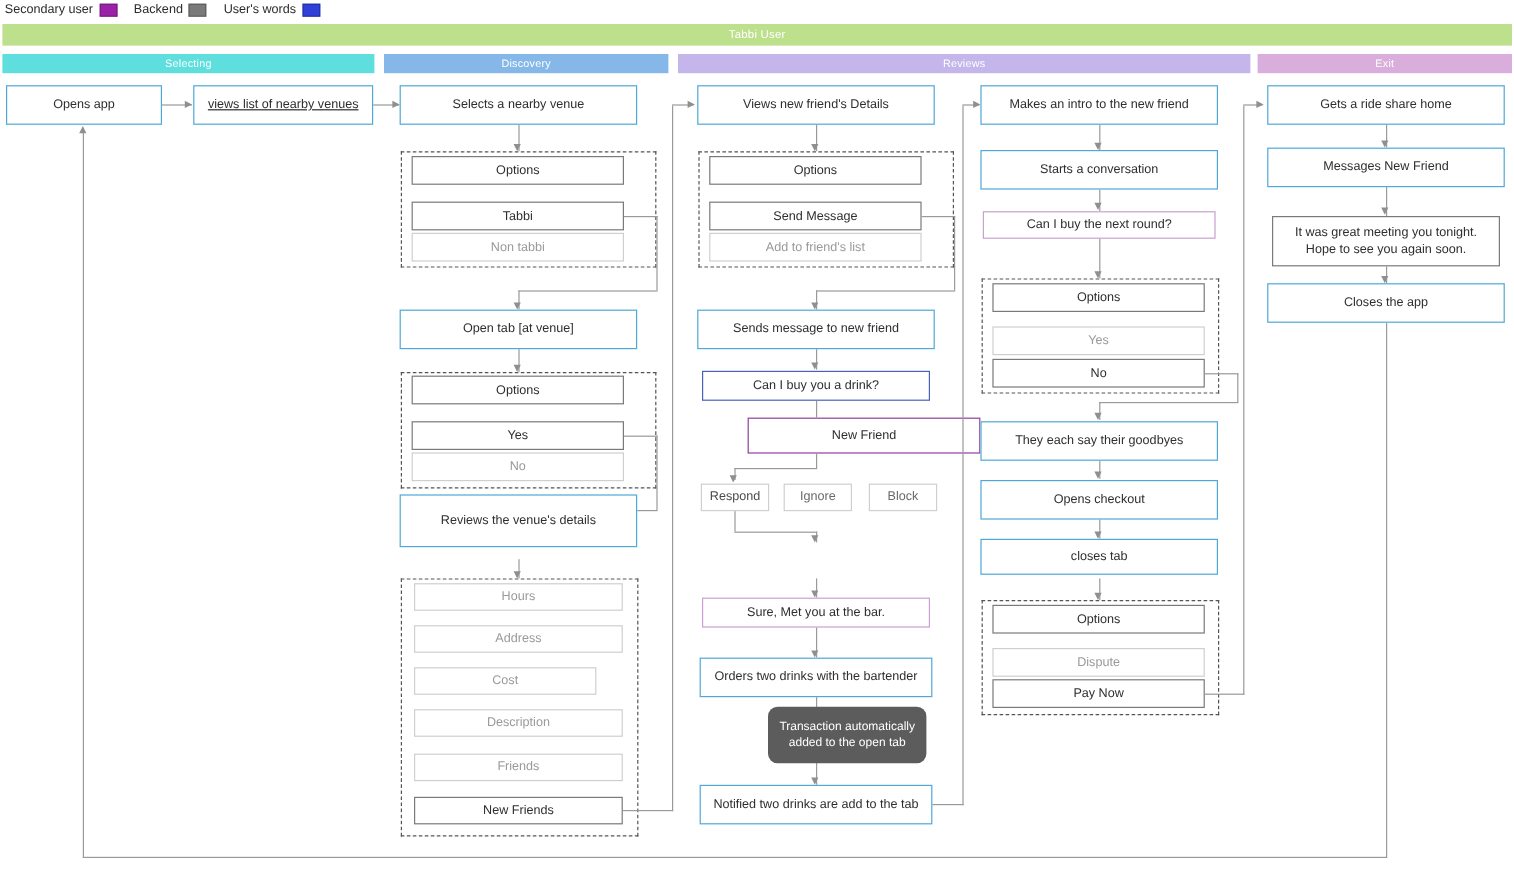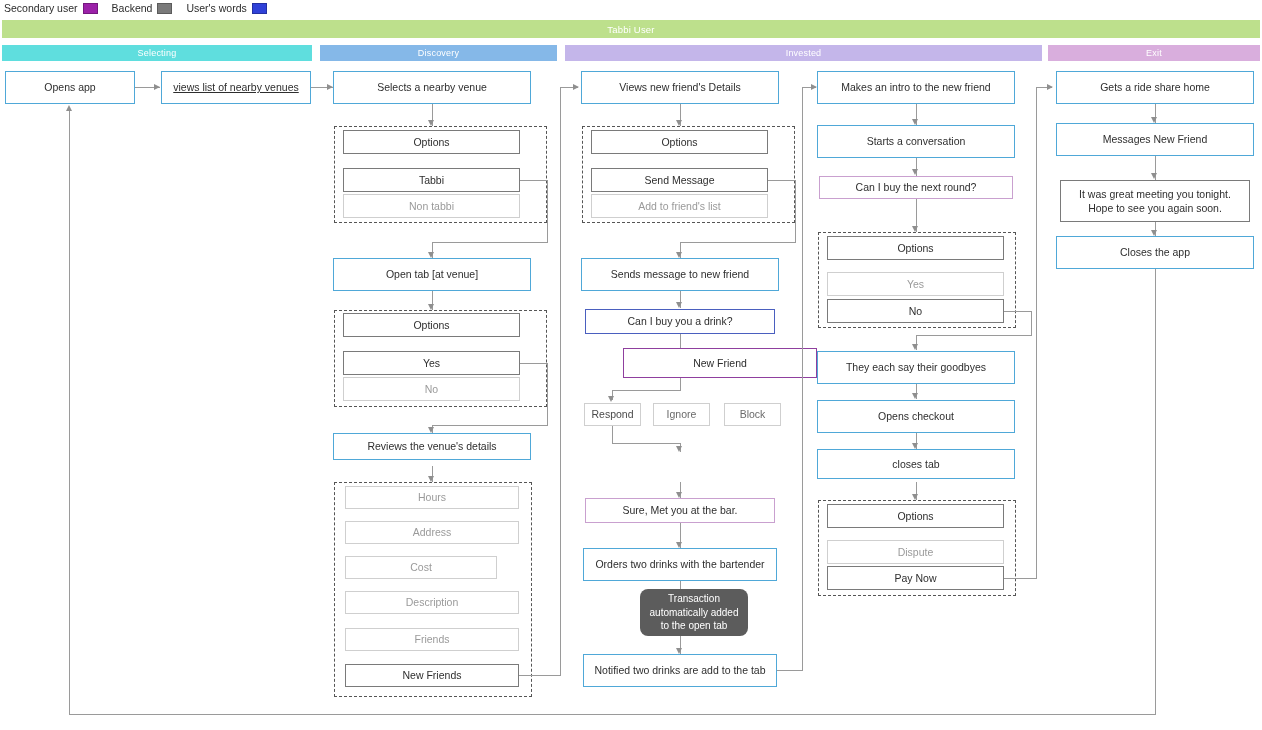--- a/index.html
+++ b/index.html
@@ -125,21 +125,21 @@
     <div class="legend-item">
       <span>User's words</span>
       <span class="legend-swatch" style="background:#2f41d8"></span>
     </div>
   </div>
 
   <div class="band band-top" style="left:2px; top:20px; width:1258px; background:#bde08c;">Tabbi User</div>
 
   <div class="band" style="left:2px; top:45px; width:310px; background:#5fdede;">Selecting</div>
   <div class="band" style="left:320px; top:45px; width:237px; background:#85b8e8;">Discovery</div>
-  <div class="band" style="left:565px; top:45px; width:477px; background:#c4b6ea;">Invested</div>
+  <div class="band" style="left:565px; top:45px; width:477px; background:#c4b6ea;">Reviews</div>
   <div class="band" style="left:1048px; top:45px; width:212px; background:#d9aedd;">Exit</div>
 
   <div class="node n-blue" style="left:5px; top:71px; width:130px; height:33px;">Opens app</div>
 
   <div class="line hline" style="left:135px; top:87px; width:25px;"></div>
   <div class="arrow-r" style="left:154px; top:84px;"></div>
 
   <div class="node n-blue" style="left:161px; top:71px; width:150px; height:33px;text-decoration:underline;">views list of nearby venues</div>
 
   <div class="line hline" style="left:311px; top:87px; width:22px;"></div>
@@ -170,21 +170,21 @@
   <div class="node n-grey" style="left:343px; top:313px; width:177px; height:24px;">Options</div>
   <div class="node n-grey" style="left:343px; top:351px; width:177px; height:24px;">Yes</div>
   <div class="node n-greylt" style="left:343px; top:377px; width:177px; height:24px;">No</div>
 
   <div class="line hline" style="left:520px; top:363px; width:28px;"></div>
   <div class="line vline" style="left:547px; top:363px; width:1px; height:62px;"></div>
   <div class="line hline" style="left:432px; top:425px; width:116px;"></div>
   <div class="line vline" style="left:432px; top:425px; width:1px; height:8px;"></div>
   <div class="arrow-d" style="left:428px; top:427px;"></div>
 
-  <div class="node n-blue" style="left:333px; top:433px; width:198px; height:27px;">Reviews the venue's details</div>
+  <div class="node n-blue" style="left:333px; top:412px; width:198px; height:44px;">Reviews the venue's details</div>
 
   <div class="line vline" style="left:432px; top:466px; width:1px; height:16px;"></div>
   <div class="arrow-d" style="left:428px; top:476px;"></div>
 
   <div class="optgroup" style="left:334px; top:482px; width:198px; height:215px;"></div>
   <div class="node n-greylt" style="left:345px; top:486px; width:174px; height:23px;">Hours</div>
   <div class="node n-greylt" style="left:345px; top:521px; width:174px; height:23px;">Address</div>
   <div class="node n-greylt" style="left:345px; top:556px; width:152px; height:23px;text-align:right;">Cost</div>
   <div class="node n-greylt" style="left:345px; top:591px; width:174px; height:23px;">Description</div>
   <div class="node n-greylt" style="left:345px; top:628px; width:174px; height:23px;">Friends</div>
@@ -243,21 +243,21 @@
   <div class="node n-pinklt" style="left:585px; top:498px; width:190px; height:25px;">Sure, Met you at the bar.</div>
 
   <div class="line vline" style="left:680px; top:523px; width:1px; height:25px;"></div>
   <div class="arrow-d" style="left:676px; top:542px;"></div>
 
   <div class="node n-blue" style="left:583px; top:548px; width:194px; height:33px;">Orders two drinks with the bartender</div>
 
   <div class="line vline" style="left:680px; top:581px; width:1px; height:73px;"></div>
   <div class="arrow-d" style="left:676px; top:648px;"></div>
 
-  <div class="node n-dark" style="left:640px; top:589px; width:108px; height:47px;">Transaction automatically added to the open tab</div>
+  <div class="node n-dark" style="left:640px; top:589px; width:132px; height:47px;">Transaction automatically added to the open tab</div>
 
   <div class="node n-blue" style="left:583px; top:654px; width:194px; height:33px;">Notified two drinks are add to the tab</div>
 
   <div class="line hline" style="left:777px; top:670px; width:26px;"></div>
   <div class="line vline" style="left:802px; top:88px; width:1px; height:583px;"></div>
   <div class="line hline" style="left:802px; top:87px; width:14px;"></div>
   <div class="arrow-r" style="left:811px; top:84px;"></div>
 
   <div class="node n-blue" style="left:817px; top:71px; width:198px; height:33px;">Makes an intro to the new friend</div>
 

